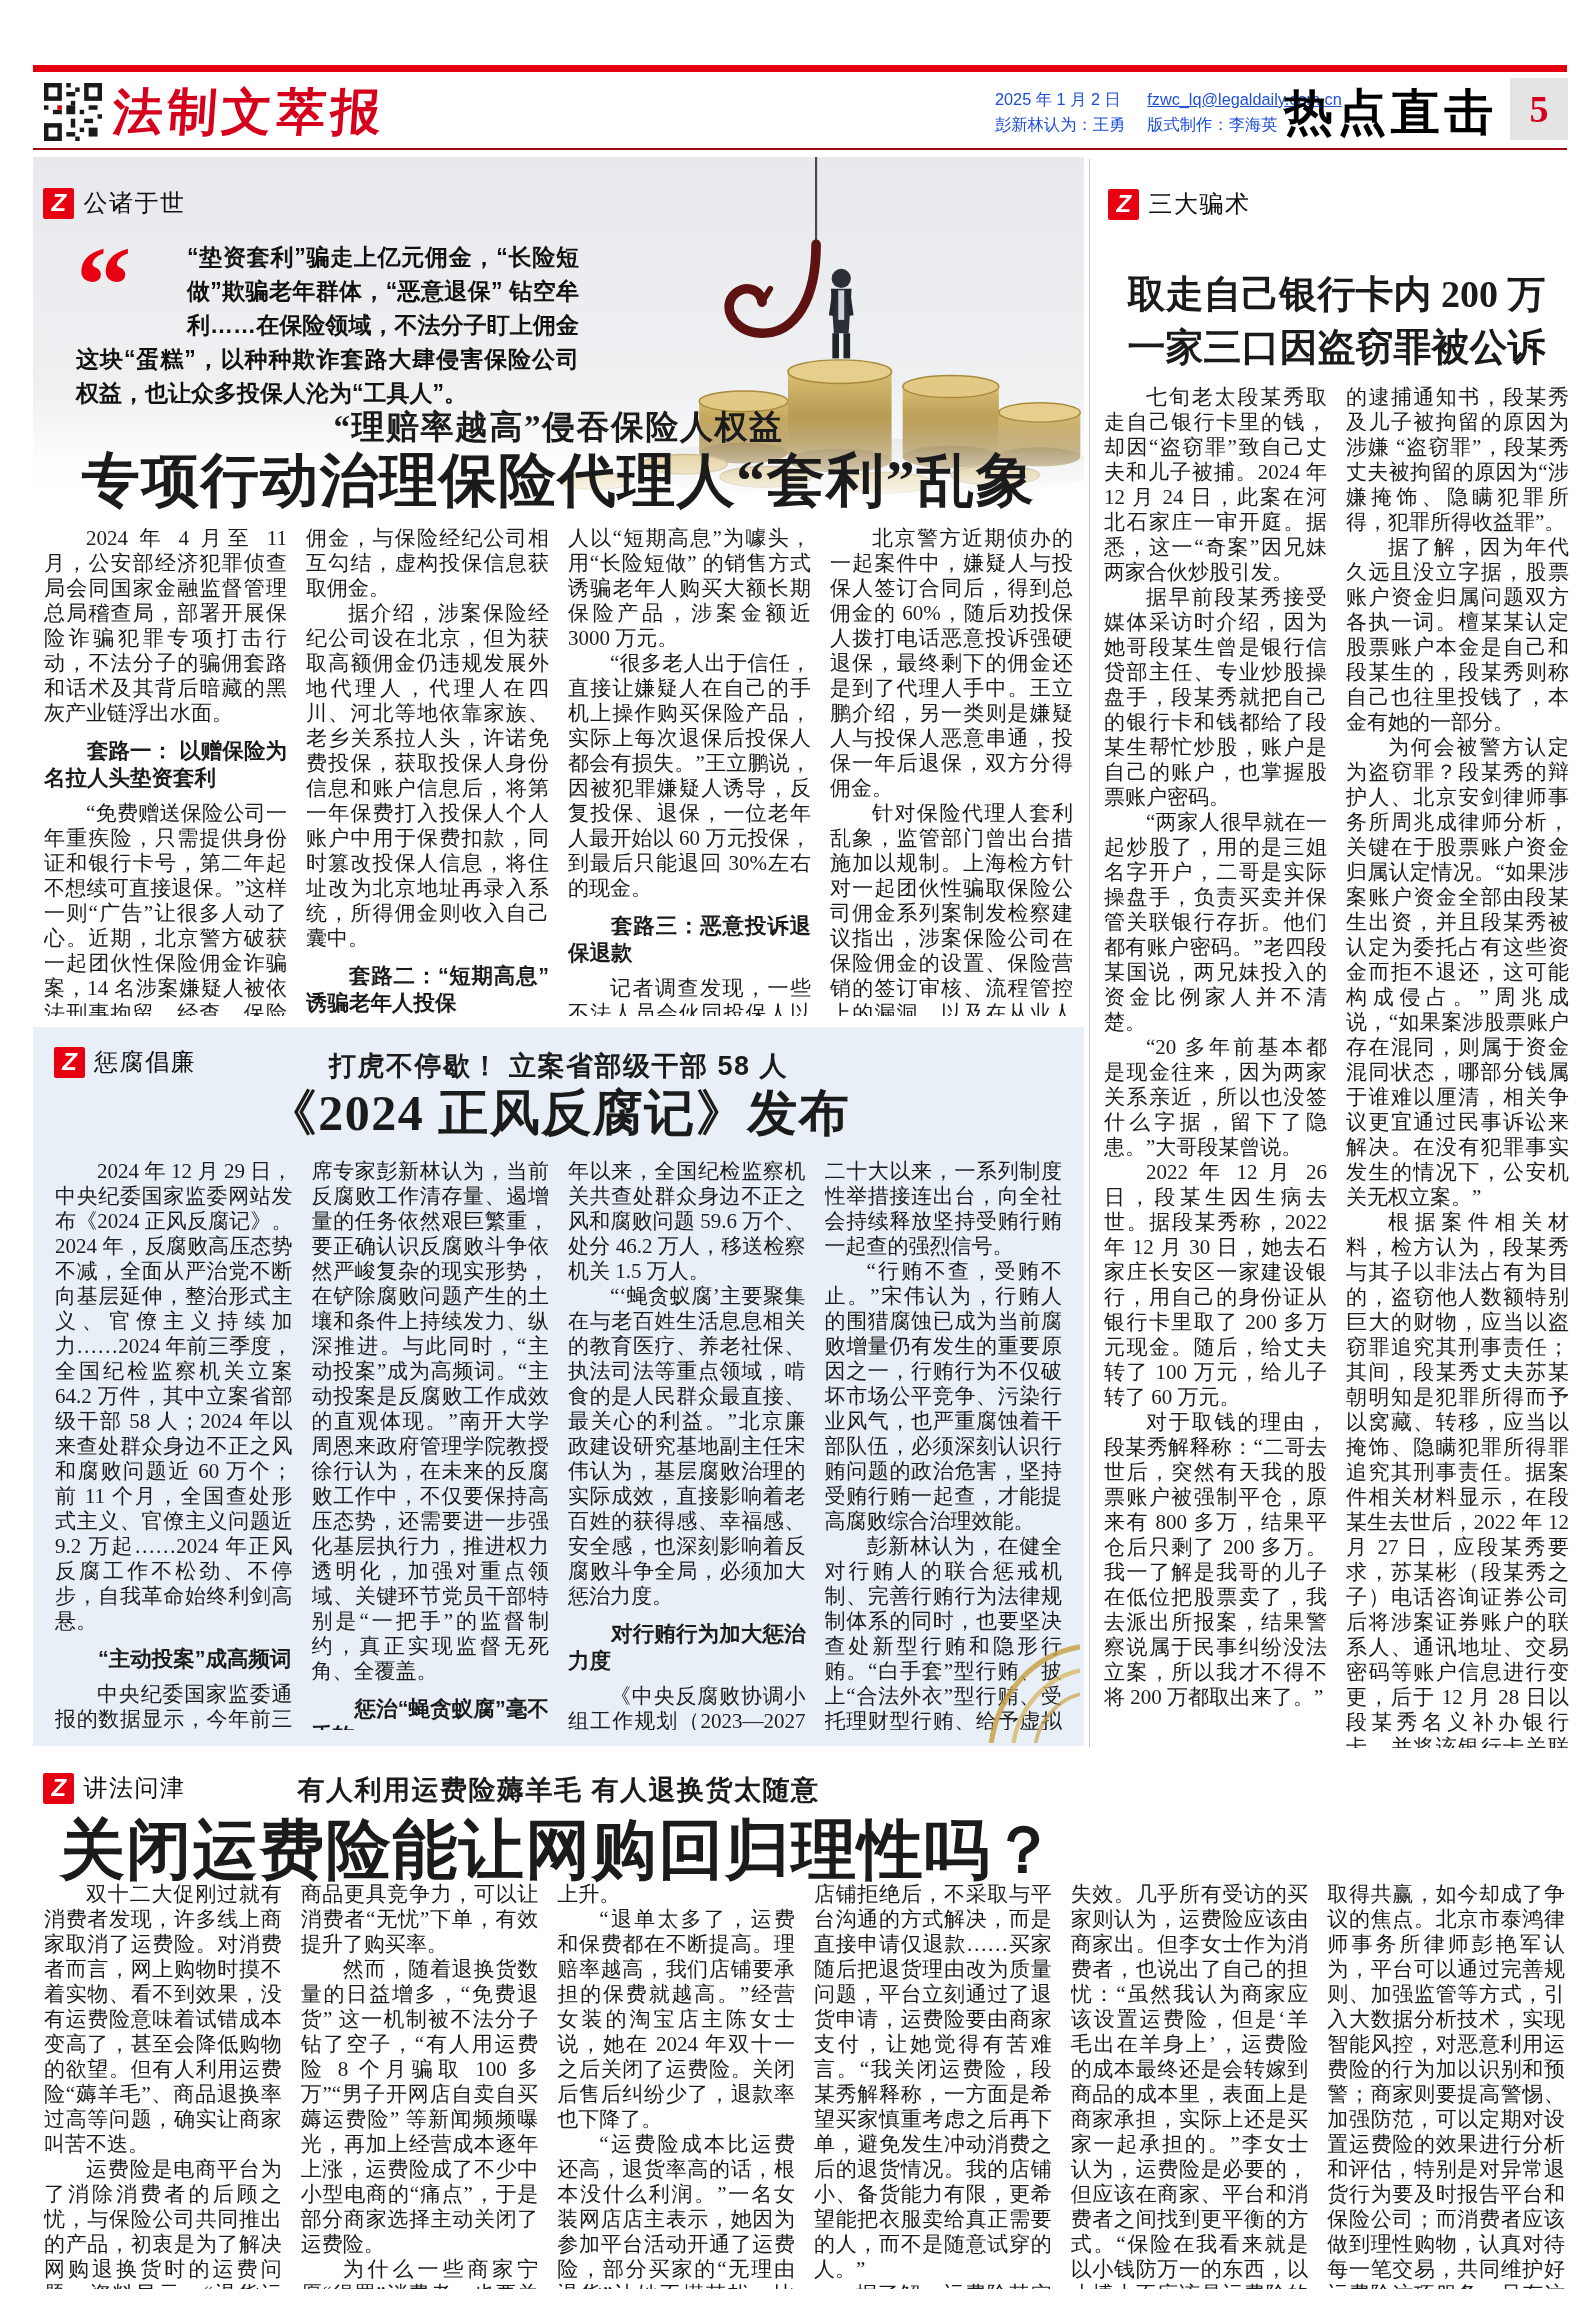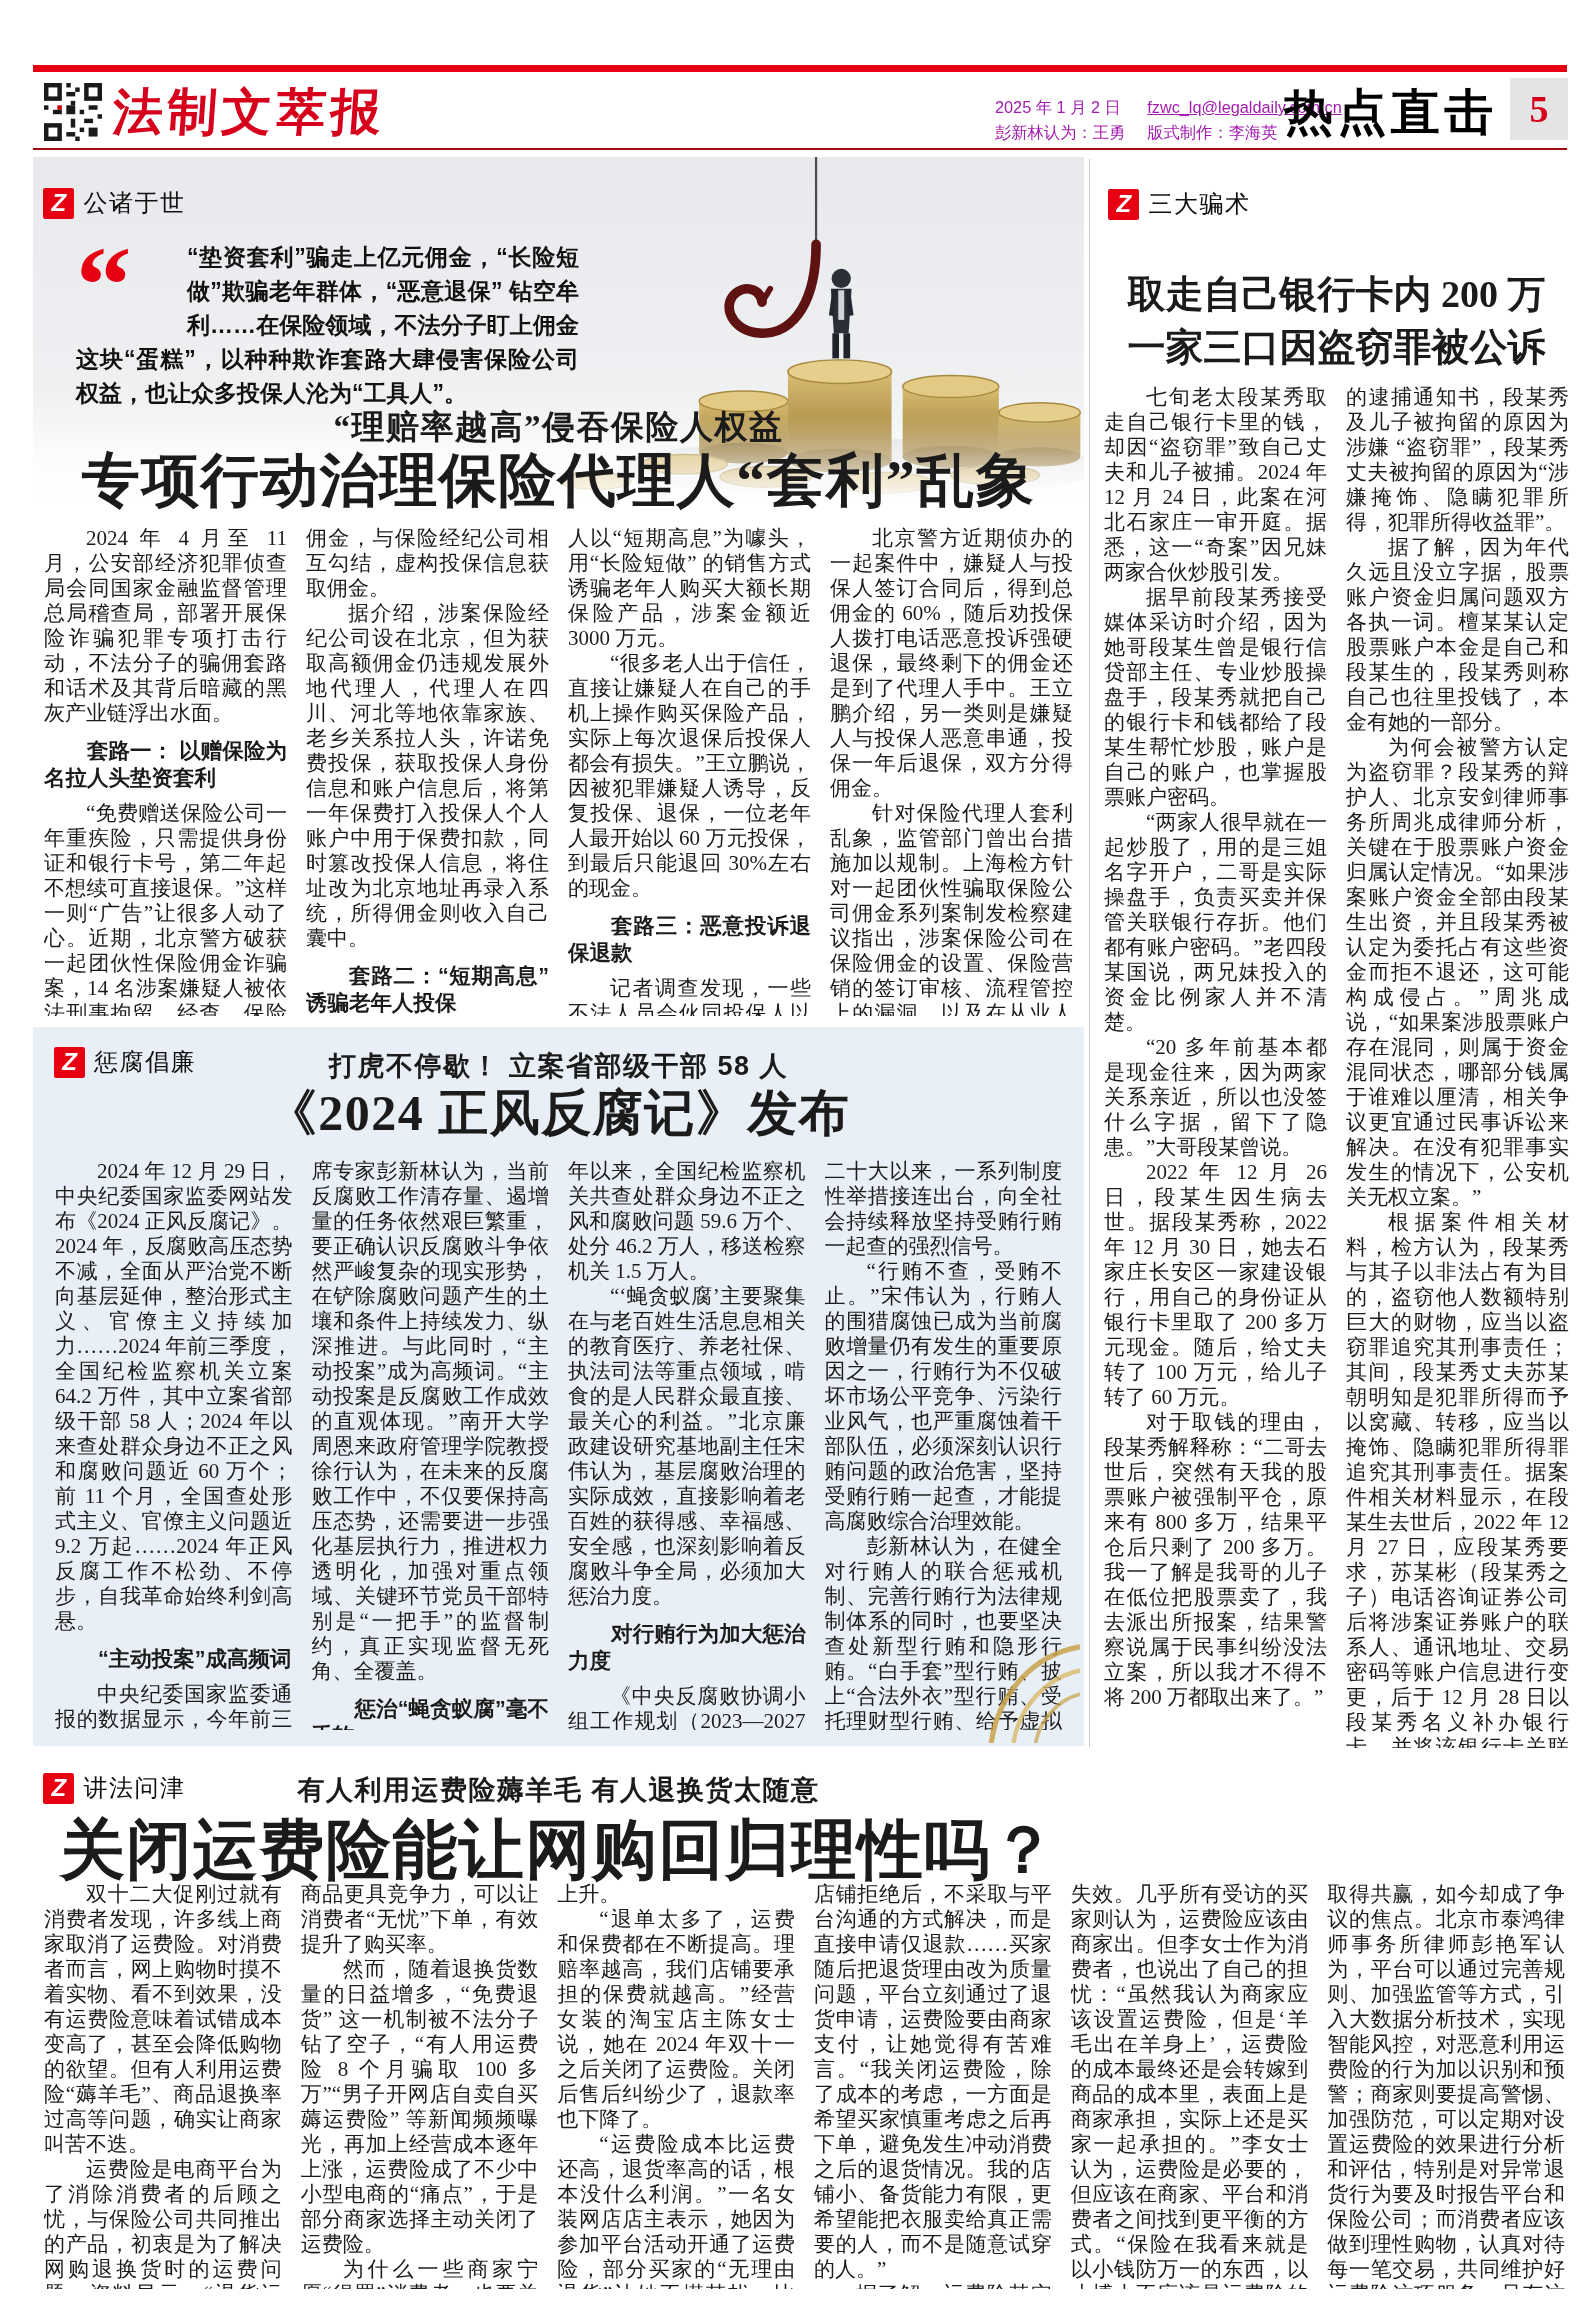--- a/index.html
+++ b/index.html
@@ -9,21 +9,21 @@
     -webkit-font-smoothing:antialiased;
   }
   .sans{font-family:"Liberation Sans","DejaVu Sans",sans-serif;}
 
   
   .top-red-bar{position:absolute;left:33px;top:65px;width:1534px;height:7.4px;background:#e60012;}
   .header-rule{position:absolute;left:33px;top:148px;width:1534px;height:2.2px;background:#a00b10;}
   .qr{position:absolute;left:44px;top:83px;width:58px;height:58px;}
   .masthead{position:absolute;left:113px;top:83px;font-size:50px;font-weight:bold;color:#d6001c;
     transform:skewX(-4deg);letter-spacing:4.4px;line-height:58px;}
-  .hdr-meta{position:absolute;left:995px;top:95px;font-size:16.3px;line-height:25px;color:#a21caf;}
+  .hdr-meta{position:absolute;left:995px;top:87px;font-size:16.3px;line-height:25px;color:#1d4ed8;}
   .hdr-meta .email{text-decoration:underline;}
   .hdr-meta-col{display:inline-block;vertical-align:top;margin-right:22px;}
   .section-title{position:absolute;left:1284px;top:80px;font-size:49px;font-weight:900;
     letter-spacing:4.4px;color:#000;font-family:"Liberation Sans","DejaVu Sans",sans-serif;}
   .page-box{position:absolute;left:1510px;top:78px;width:58px;height:62px;background:#e4e4e4;
     display:flex;align-items:center;justify-content:center;}
   .page-box span{color:#d6001c;font-size:38px;font-weight:bold;}
 
   
   .sec-label{position:absolute;display:flex;align-items:center;gap:9px;}
@@ -316,21 +316,21 @@
         <p class="ni">商品更具竞争力，可以让消费者“无忧”下单，有效提升了购买率。</p>
         <p>然而，随着退换货数量的日益增多，“免费退货” 这一机制被不法分子钻了空子，“有人用运费险 8 个月骗取 100 多万”“男子开网店自卖自买薅运费险” 等新闻频频曝光，再加上经营成本逐年上涨，运费险成了不少中小型电商的“痛点”，于是部分商家选择主动关闭了运费险。</p>
         <p>为什么一些商家宁愿“得罪”消费者，也要关闭运费险呢？不少商户表示，因为运费险所带来的“无忧退货”，导致其所承担的运费、包装费、运费险投保费用逐年</p>
       </div>
       <div class="col">
         <p class="ni">上升。</p>
         <p>“退单太多了，运费和保费都在不断提高。理赔率越高，我们店铺要承担的保费就越高。”经营女装的淘宝店主陈女士说，她在 2024 年双十一之后关闭了运费险。关闭后售后纠纷少了，退款率也下降了。</p>
         <p>“运费险成本比运费还高，退货率高的话，根本没什么利润。”一名女装网店店主表示，她因为参加平台活动开通了运费险，部分买家的“无理由退货”让她不堪其扰。比如，有的买家收到商品后，过了十几天才来申请无理由退货，被</p>
       </div>
       <div class="col">
-        <p class="ni">店铺拒绝后，不采取与平台沟通的方式解决，而是直接申请仅退款……买家随后把退货理由改为质量问题，平台立刻通过了退货申请，运费险要由商家支付，让她觉得有苦难言。“我关闭运费险，除了成本的考虑，一方面是希望买家慎重考虑之后再下单，避免发生冲动消费之后的退货情况。我的店铺小、备货能力有限，更希望能把衣服卖给真正需要的人，而不是随意试穿的人。”</p>
+        <p class="ni">店铺拒绝后，不采取与平台沟通的方式解决，而是直接申请仅退款……买家随后把退货理由改为质量问题，平台立刻通过了退货申请，运费险要由商家支付，让她觉得有苦难言。“我关闭运费险，段某秀解释称，一方面是希望买家慎重考虑之后再下单，避免发生冲动消费之后的退货情况。我的店铺小、备货能力有限，更希望能把衣服卖给真正需要的人，而不是随意试穿的人。”</p>
         <p>据了解，运费险其实是一种运费保险，分为买家版和卖家版两个类别，根据品类不同、商品重量计算，运费险一般在 10 元至 25 元之间，交易成功后保险责任随即</p>
       </div>
       <div class="col">
         <p class="ni">失效。几乎所有受访的买家则认为，运费险应该由商家出。但李女士作为消费者，也说出了自己的担忧：“虽然我认为商家应该设置运费险，但是‘羊毛出在羊身上’，运费险的成本最终还是会转嫁到商品的成本里，表面上是商家承担，实际上还是买家一起承担的。”李女士认为，运费险是必要的，但应该在商家、平台和消费者之间找到更平衡的方式。“保险在我看来就是以小钱防万一的东西，以小博大不应该是运费险的意义。”</p>
       </div>
       <div class="col">
         <p class="ni">取得共赢，如今却成了争议的焦点。北京市泰鸿律师事务所律师彭艳军认为，平台可以通过完善规则、加强监管等方式，引入大数据分析技术，实现智能风控，对恶意利用运费险的行为加以识别和预警；商家则要提高警惕、加强防范，可以定期对设置运费险的效果进行分析和评估，特别是对异常退货行为要及时报告平台和保险公司；而消费者应该做到理性购物，认真对待每一笔交易，共同维护好运费险这项服务。只有这样，运费险才能继续惠及各方。</p>
       </div>
     </div>
 </div>

